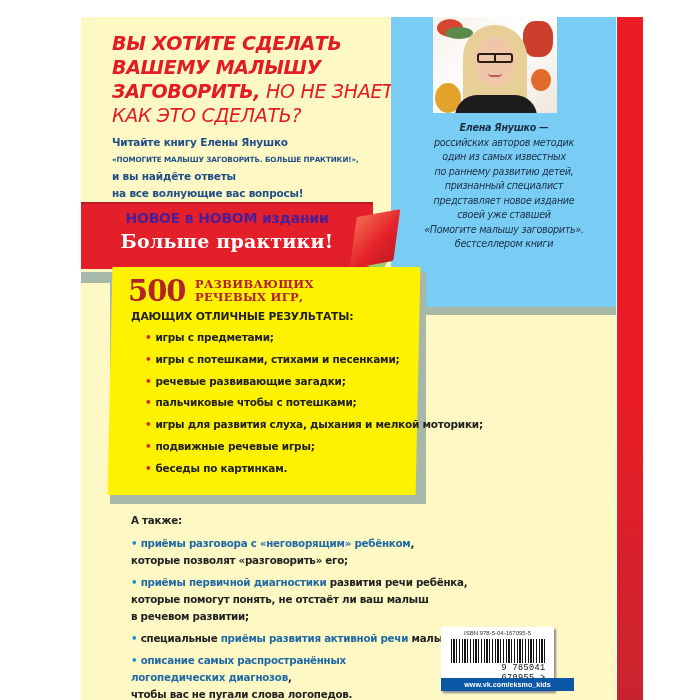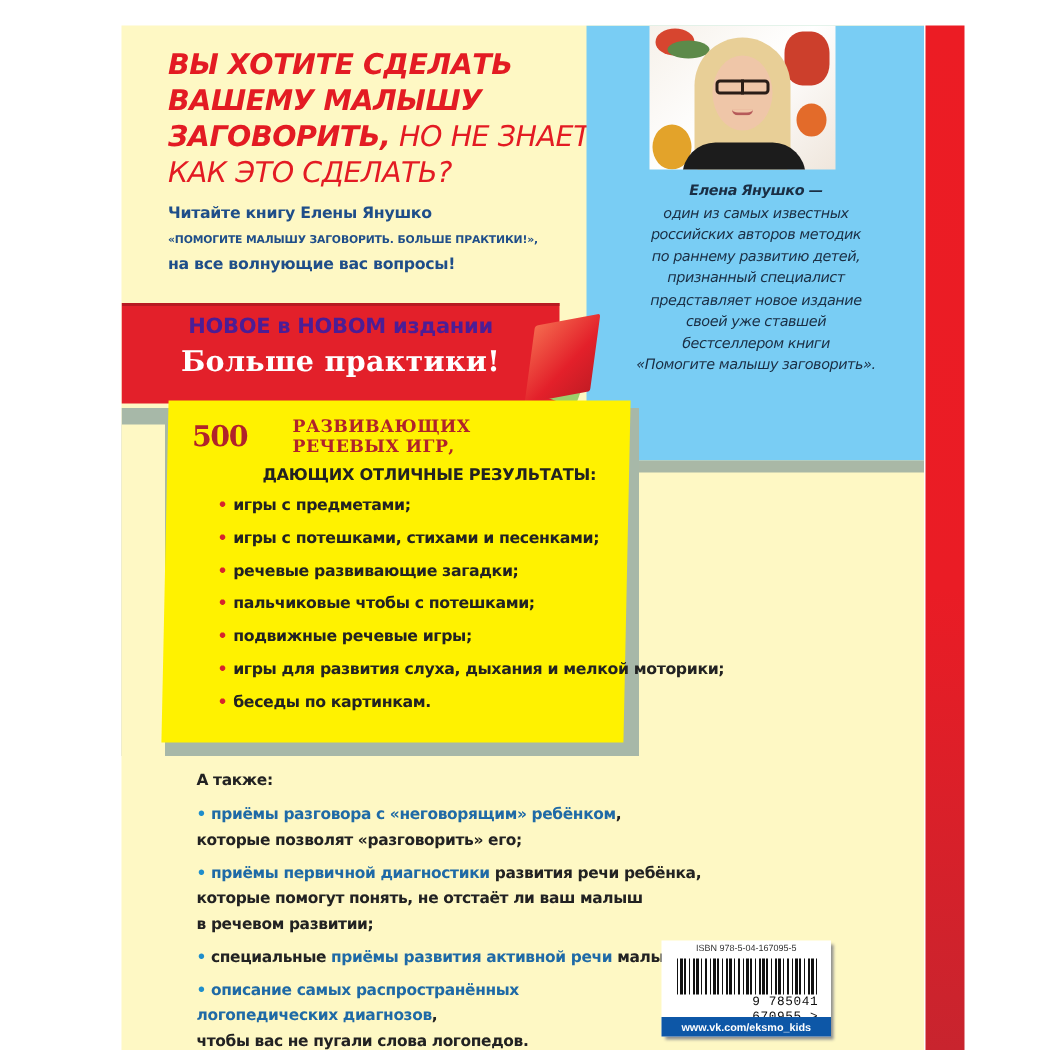--- a/index.html
+++ b/index.html
@@ -52,87 +52,88 @@
                   font-family: "DejaVu Sans", sans-serif; font-size: 14px; letter-spacing: -0.2px; }
   .ribbon-line2 { position: absolute; left: 0; top: 213px; width: 292px; text-align: center; color: #ffffff; font-weight: bold;
                   font-family: "DejaVu Serif", serif; font-size: 19px; letter-spacing: 0.2px; }
 
   
   .yellow-box { position: absolute; left: 29px; top: 250px; width: 308px; height: 228px; background: #fff200;
                 transform: skewX(-1.2deg); }
   .yellow-shadow { position: absolute; left: 0; top: 255px; width: 345px; height: 232px; background: #a7b8a8; }
   .yellow-shadow-cover { position: absolute; left: 0; top: 266px; width: 29px; height: 221px; background: #fef8c4; }
   .games-head { position: absolute; left: 47px; top: 258px; color: #b0232a; font-family: "DejaVu Serif", serif; font-weight: bold; }
-  .games-head .num { position: absolute; left: 0; top: 0; font-size: 19px; line-height: 32px; letter-spacing: -1px; }
+  .games-head .num { position: absolute; left: 0; top: 0; font-size: 29px; line-height: 32px; letter-spacing: -1px; }
   .games-head .sub1 { position: absolute; left: 67px; top: 3px; font-size: 11.5px; line-height: 13px; white-space: nowrap; letter-spacing: 0.3px; }
   .games-head .sub2 { position: absolute; left: 67px; top: 16px; font-size: 11.5px; line-height: 13px; white-space: nowrap; letter-spacing: 0.3px; }
-  .games-subtitle { position: absolute; left: 50px; top: 293px; color: #222; font-weight: bold; font-size: 10.8px; letter-spacing: -0.2px; margin-left: 44px; }
+  .games-subtitle { position: absolute; left: 50px; top: 293px; color: #222; font-weight: bold; font-size: 10.8px; letter-spacing: -0.2px; }
   .games-list { position: absolute; left: 64px; top: 314px; list-style: none; }
   .games-list li { height: 21.8px; font-size: 10.5px; font-weight: bold; color: #222; letter-spacing: -0.25px; white-space: nowrap; }
   .games-list li .dot { color: #d6242c; margin-right: 4px; }
 
   
   .also { position: absolute; left: 50px; top: 497px; width: 400px; color: #222; font-weight: bold;
           font-size: 10.3px; letter-spacing: -0.25px; }
   .also .title { height: 21px; }
   .also .item { margin-bottom: 5px; line-height: 17px; }
   .also .blue { color: #1f6aa6; }
   .also .dot { color: #1f8ecb; }
 
   
   .barcode { position: absolute; left: 360px; top: 610px; width: 113px; height: 64px; background: #fff; box-shadow: 2px 2px 2px #8c8c8c; }
   .barcode .isbn { position: absolute; left: 0; top: 3px; width: 113px; text-align: center; font-family: "Liberation Sans", sans-serif; font-size: 6px; color: #333; }
   .barcode .bars { position: absolute; left: 10px; top: 12px; width: 94px; height: 24px;
                    background: repeating-linear-gradient(90deg, #111 0 1px, #fff 1px 2px, #111 2px 4px, #fff 4px 5px, #111 5px 6px, #fff 6px 8px, #111 8px 9px, #fff 9px 11px); }
   .barcode .digits { position: absolute; left: 4px; top: 36px; width: 113px; text-align: center; font-family: "Liberation Mono", monospace; font-size: 8.5px; color: #111; letter-spacing: 0.4px; padding-left: 44px; }
-  .barcode .url { position: absolute; left: 0; bottom: 0; width: 113px; height: 13px; background: #0d57a7; color: #fff; text-align: center;
+  .barcode .url { position: absolute; left: 0; bottom: 0; width: 133px; height: 13px; background: #0d57a7; color: #fff; text-align: center;
                   font-family: "Liberation Sans", sans-serif; font-weight: bold; font-size: 7.2px; line-height: 13px; }
 </style>
 </head>
 <body>
 
 <div class="cover">
 
   <div class="headline">
     <div class="strong">ВЫ ХОТИТЕ СДЕЛАТЬ</div>
     <div class="strong">ВАШЕМУ МАЛЫШУ</div>
     <div><span class="strong">ЗАГОВОРИТЬ,</span><span class="light"> НО НЕ ЗНАЕТЕ,</span></div>
     <div class="light">КАК ЭТО СДЕЛАТЬ?</div>
   </div>
 
   <div class="intro">
     <div>Читайте книгу Елены Янушко</div>
     <div class="small">«ПОМОГИТЕ МАЛЫШУ ЗАГОВОРИТЬ. БОЛЬШЕ ПРАКТИКИ!»,</div>
+    <div>и вы найдёте ответы</div>
     <div>на все волнующие вас вопросы!</div>
   </div>
 
   <div class="author-panel">
     <div class="shadow"></div>
     <div class="photo">
       <div class="blob1"></div>
         <div class="leaf"></div>
         <div class="blob2"></div>
         <div class="blob3"></div>
         <div class="blob4"></div>
       <div class="hair"></div>
         <div class="face"></div>
         <div class="glasses"></div>
         <div class="mouth"></div>
         <div class="shirt"></div>
     </div>
     <div class="author-bio">
       <div class="name">Елена Янушко —</div>
+      <div>российских авторов методик</div>
       <div>один из самых известных</div>
-      <div>российских авторов методик</div>
       <div>по раннему развитию детей,</div>
       <div>признанный специалист</div>
       <div>представляет новое издание</div>
       <div>своей уже ставшей</div>
+      <div>«Помогите малышу заговорить».</div>
       <div>бестселлером книги</div>
-      <div>«Помогите малышу заговорить».</div>
     </div>
   </div>
 
   <div class="yellow-shadow"></div>
   <div class="yellow-shadow-cover"></div>
 
   <div class="ribbon"></div>
   <div class="ribbon-fold-under"></div>
   <div class="ribbon-fold"></div>
   <div class="ribbon-line1">НОВОЕ в НОВОМ издании</div>
@@ -143,22 +144,22 @@
     <span class="num">500</span>
     <span class="sub1">РАЗВИВАЮЩИХ</span>
     <span class="sub2">РЕЧЕВЫХ ИГР,</span>
   </div>
   <div class="games-subtitle">ДАЮЩИХ ОТЛИЧНЫЕ РЕЗУЛЬТАТЫ:</div>
   <ul class="games-list">
     <li><span class="dot">•</span><span>игры с предметами;</span></li>
     <li><span class="dot">•</span><span>игры с потешками, стихами и песенками;</span></li>
     <li><span class="dot">•</span><span>речевые развивающие загадки;</span></li>
     <li><span class="dot">•</span><span>пальчиковые чтобы с потешками;</span></li>
+    <li><span class="dot">•</span><span>игры для развития слуха, дыхания и мелкой моторики;</span></li>
     <li><span class="dot">•</span><span>подвижные речевые игры;</span></li>
-    <li><span class="dot">•</span><span>игры для развития слуха, дыхания и мелкой моторики;</span></li>
     <li><span class="dot">•</span><span>беседы по картинкам.</span></li>
   </ul>
 
   <div class="also">
     <div class="title">А также:</div>
     <div class="item">
       <span class="dot">• </span><span class="blue">приёмы разговора с «неговорящим» ребёнком</span><span>,</span><br>
       <span>которые позволят «разговорить» его;</span>
     </div>
     <div class="item">

